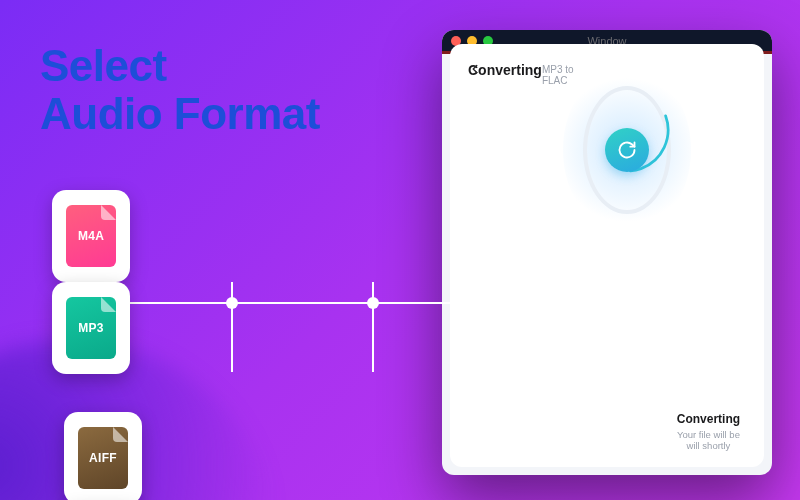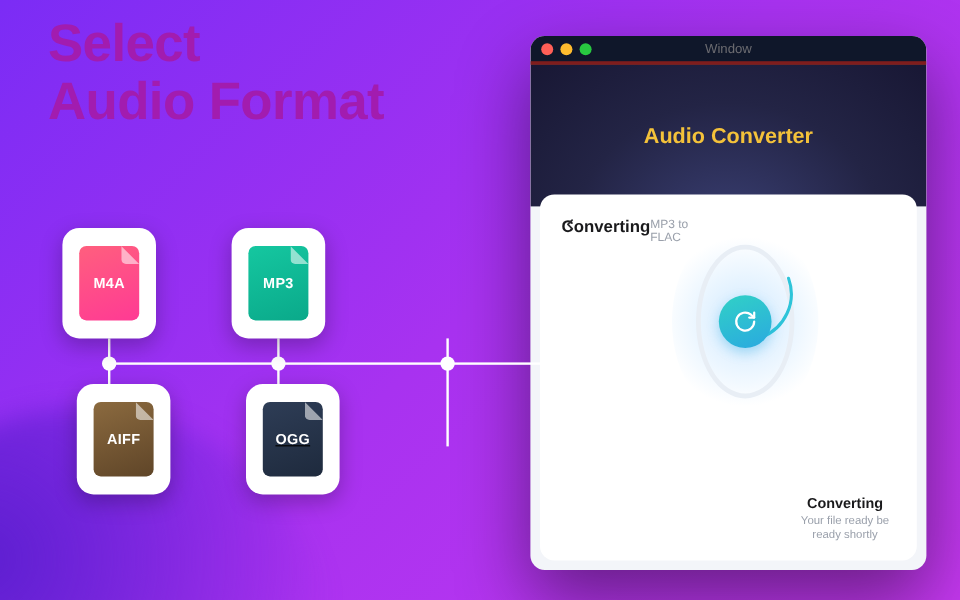--- a/index.html
+++ b/index.html
@@ -15,41 +15,41 @@
     position: absolute;
     width: 420px; height: 420px;
     background: radial-gradient(circle at 30% 30%, #5d1fd0, transparent 70%);
     border-radius: 50%;
     left: -140px; top: 340px;
     filter: blur(10px);
   }
 
   .left {
     position: absolute;
-    left: 40px; top: 13px;
+    left: 40px; top: 42px;
     width: 380px;
-    color: #a21caf;
+    color: #1d4ed8;
   }
   .headline {
     font-size: 44px;
     font-weight: 700;
     line-height: 1.1;
     letter-spacing: -0.5px;
   }
 
   .format-grid {
     position: absolute;
     left: 52px;
     top: 190px;
     width: 350px;
   }
   .format-row {
     display: flex;
-    gap: 63px;
     justify-content: flex-start;
+    flex-direction: column;
   }
   .file-chip {
     width: 78px; height: 92px;
     border-radius: 14px;
     background: #fff;
     box-shadow: 0 6px 18px rgba(0,0,0,0.25);
     display:flex; align-items:center; justify-content:center;
     position:relative;
     z-index:3;
   }
@@ -261,23 +261,20 @@
 <div class="app-window">
   <div class="titlebar">
     <div class="traffic">
       <span class="tl-close"></span>
       <span class="tl-min"></span>
       <span class="tl-max"></span>
     </div>
     <div class="titlebar-title">Window</div>
   </div>
 
-  <div class="hero">
-    <div class="hero-title">Audio Converter</div>
-  </div>
 
   <div class="card">
     <div class="back-btn">
       <svg width="14" height="14" viewBox="0 0 24 24" fill="none" stroke="currentColor" stroke-width="2.5" stroke-linecap="round" stroke-linejoin="round">
           <polyline points="15 18 9 12 15 6"></polyline>
         </svg>
     </div>
     <div class="card-title">Converting</div>
     <div class="card-sub">MP3 to FLAC</div>
 
@@ -290,16 +287,16 @@
       <div class="spinner-core">
         <svg width="20" height="20" viewBox="0 0 24 24" fill="none" stroke="currentColor" stroke-width="2.2" stroke-linecap="round" stroke-linejoin="round">
           <path d="M21 12a9 9 0 1 1-3.2-6.9L21 8"></path>
           <polyline points="21 3 21 8 16 8"></polyline>
         </svg>
       </div>
     </div>
 
     <div class="card-footer">
       <div class="footer-title">Converting</div>
-      <div class="footer-sub">Your file ready be ready shortly</div>
+      <div class="footer-sub">Your file will be will shortly</div>
     </div>
   </div>
 </div>
 
 </body></html>

